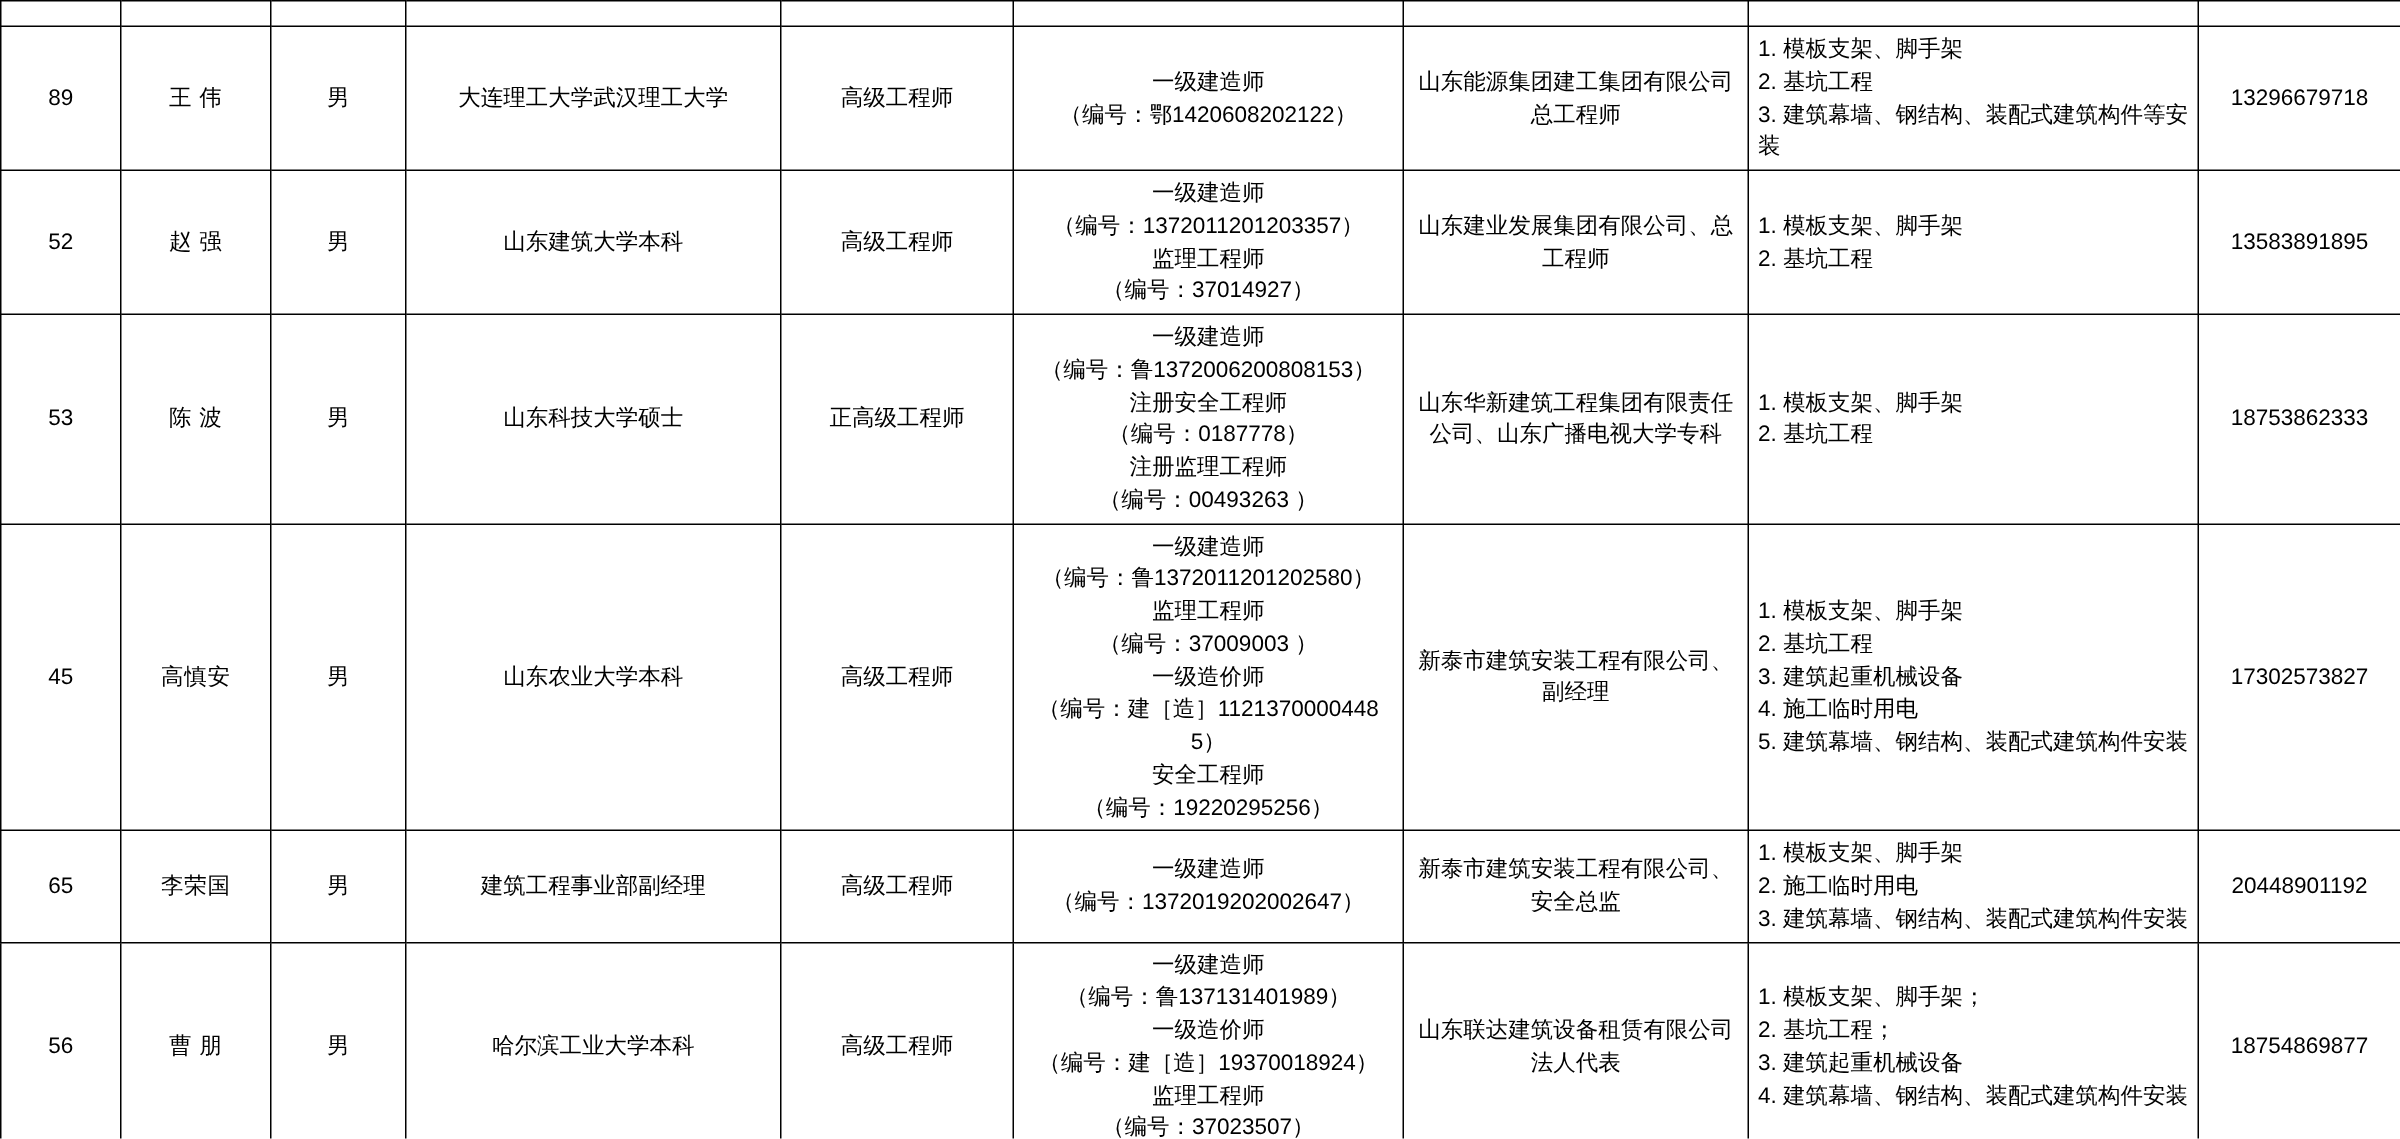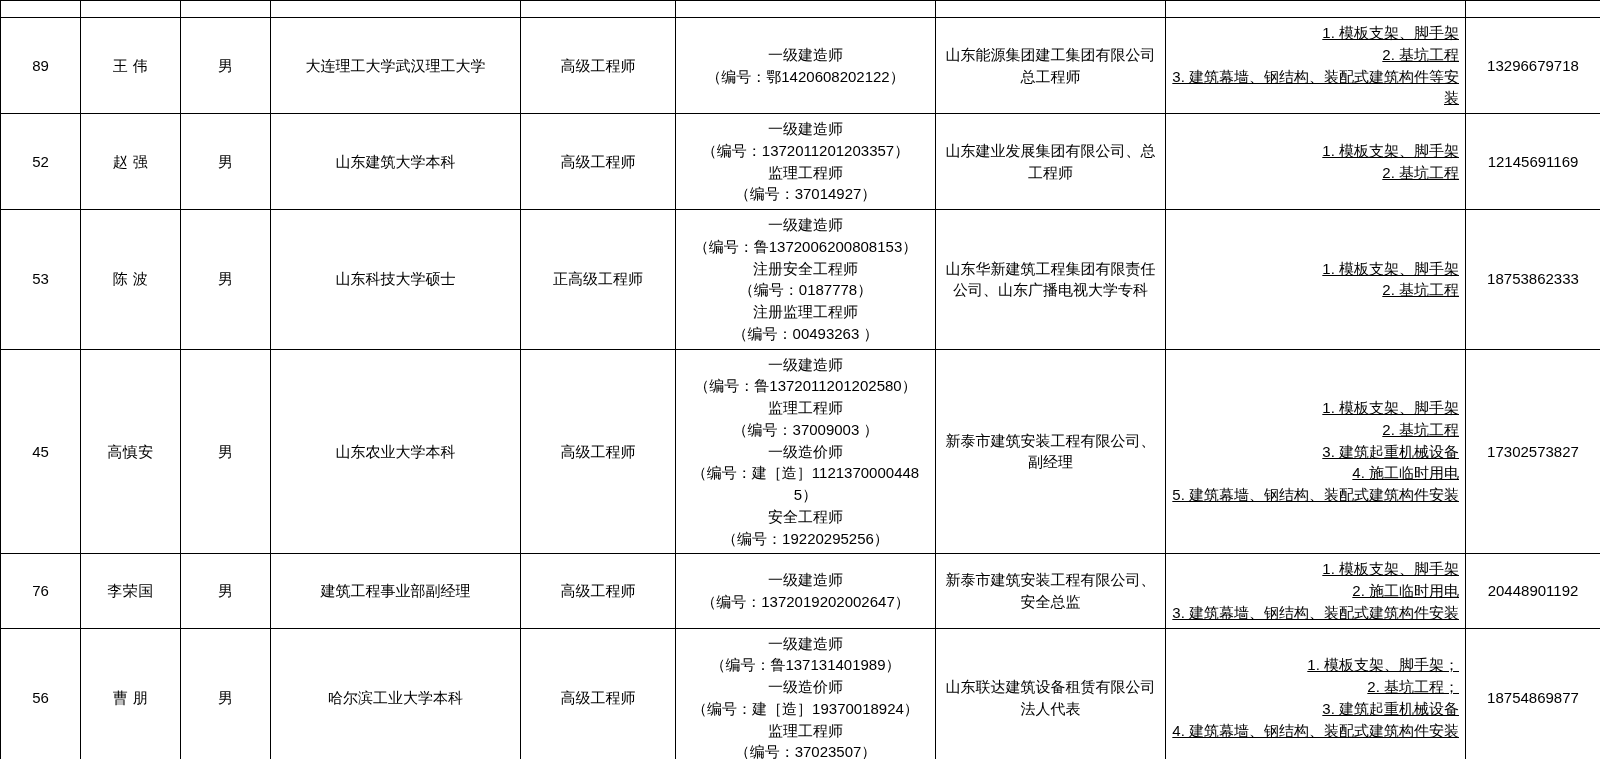--- a/index.html
+++ b/index.html
@@ -36,23 +36,22 @@
   col.c-title { width: 155px; }
   col.c-cert  { width: 260px; }
   col.c-post  { width: 230px; }
   col.c-scope { width: 300px; }
   col.c-phone { width: 135px; }
 
   td.no, td.name, td.sex, td.edu, td.title, td.cert, td.post, td.phone {
     text-align: center;
   }
   td.scope {
-    text-align: right;
+    text-align: left;
     padding-left: 8px;
-    text-decoration: underline;
   }
   td.name {
     letter-spacing: 0.5px;
   }
   .topstub td {
     height: 8px;
     padding: 0;
     border-top: none;
     border-bottom: 1px solid #000;
   }
@@ -107,21 +106,21 @@
       <td class="sex">男</td>
       <td class="edu">山东建筑大学本科</td>
       <td class="title">高级工程师</td>
       <td class="cert">一级建造师
 （编号：1372011201203357）
 监理工程师
 （编号：37014927）</td>
       <td class="post">山东建业发展集团有限公司、总工程师</td>
       <td class="scope">1. 模板支架、脚手架
 2. 基坑工程</td>
-      <td class="phone">12145691169</td>
+      <td class="phone">13583891895</td>
     </tr>
 
     <tr>
       <td class="no">53</td>
       <td class="name">陈 波</td>
       <td class="sex">男</td>
       <td class="edu">山东科技大学硕士</td>
       <td class="title">正高级工程师</td>
       <td class="cert">一级建造师
 （编号：鲁1372006200808153）
@@ -152,21 +151,21 @@
       <td class="post">新泰市建筑安装工程有限公司、副经理</td>
       <td class="scope">1. 模板支架、脚手架
 2. 基坑工程
 3. 建筑起重机械设备
 4. 施工临时用电
 5. 建筑幕墙、钢结构、装配式建筑构件安装</td>
       <td class="phone">17302573827</td>
     </tr>
 
     <tr>
-      <td class="no">76</td>
+      <td class="no">65</td>
       <td class="name">李荣国</td>
       <td class="sex">男</td>
       <td class="edu">建筑工程事业部副经理</td>
       <td class="title">高级工程师</td>
       <td class="cert">一级建造师
 （编号：1372019202002647）</td>
       <td class="post">新泰市建筑安装工程有限公司、安全总监</td>
       <td class="scope">1. 模板支架、脚手架
 2. 施工临时用电
 3. 建筑幕墙、钢结构、装配式建筑构件安装</td>

